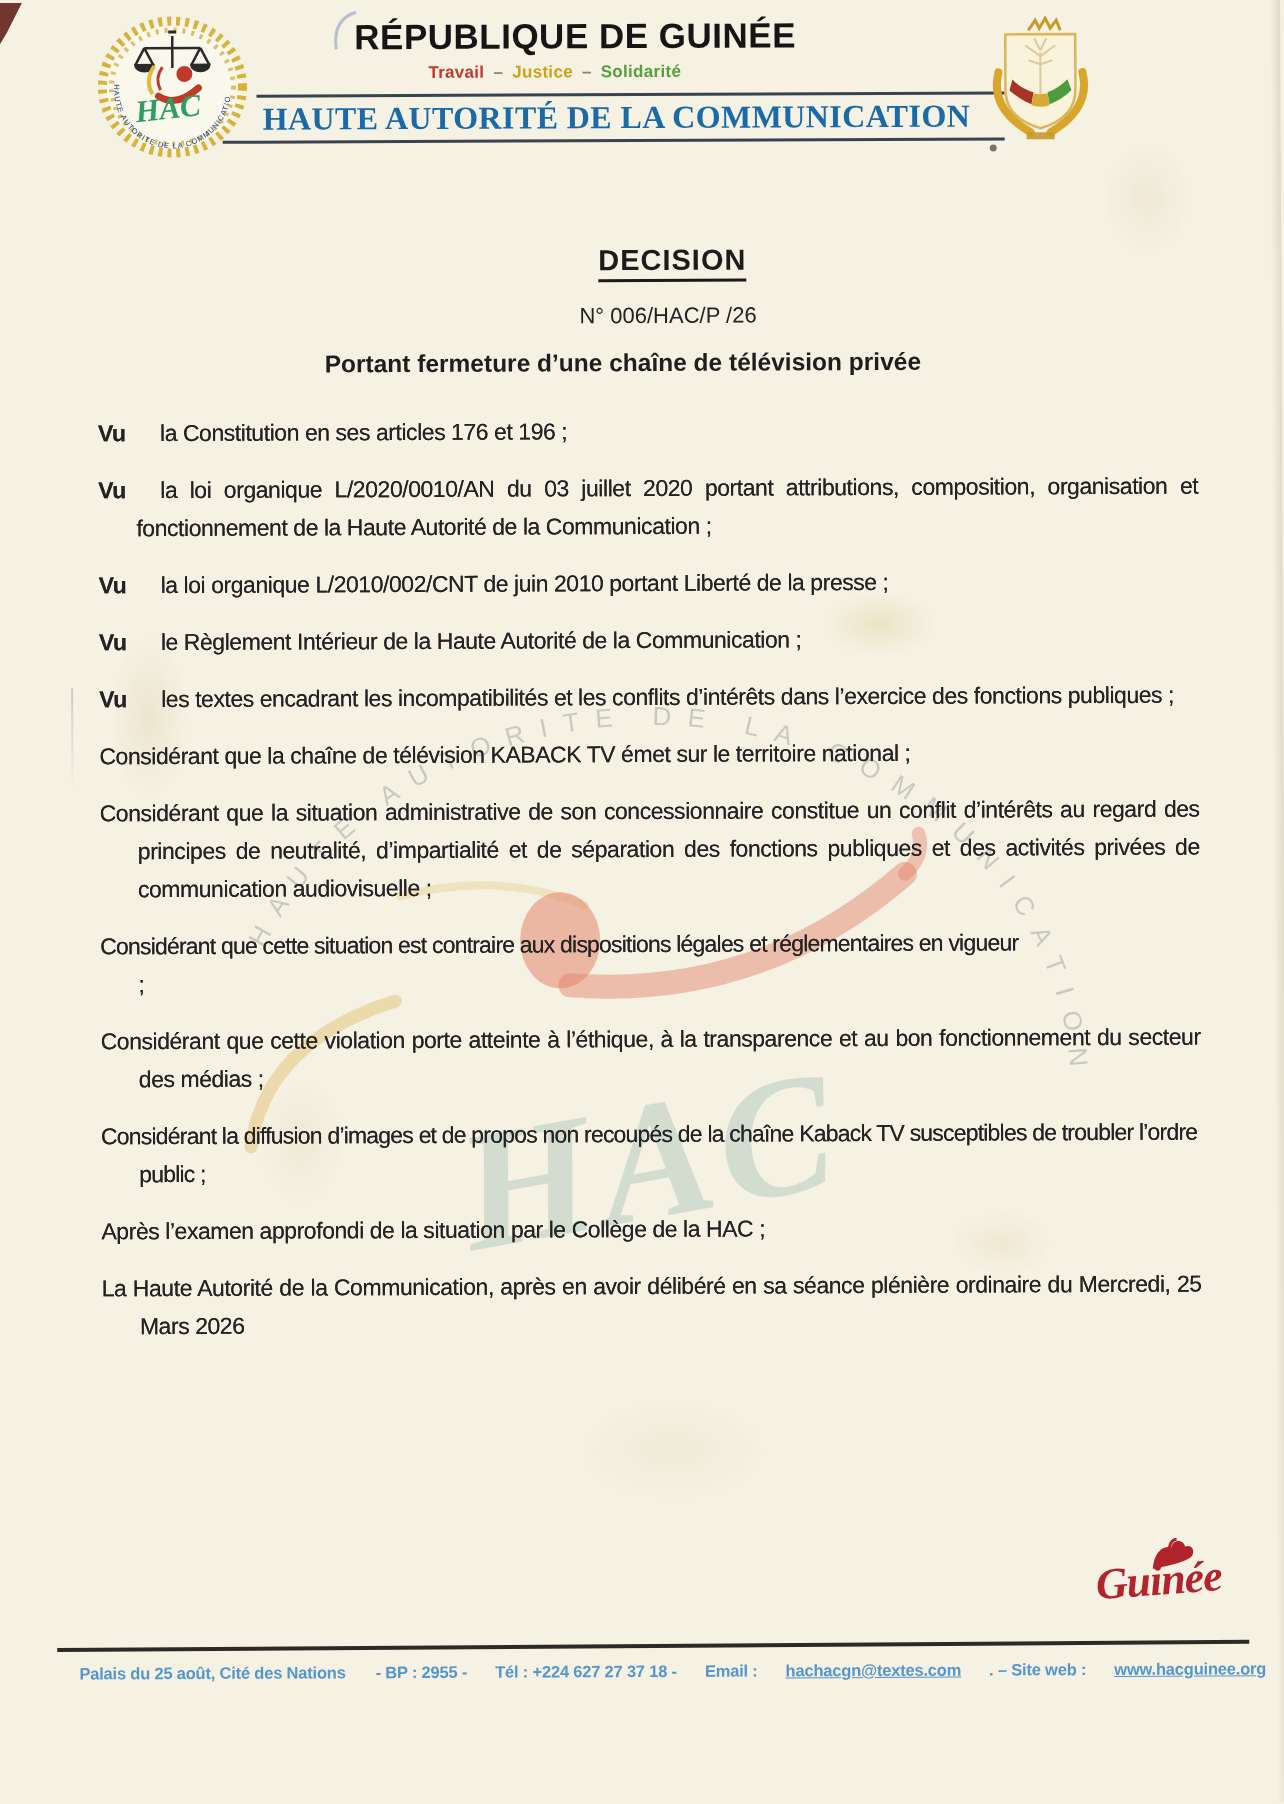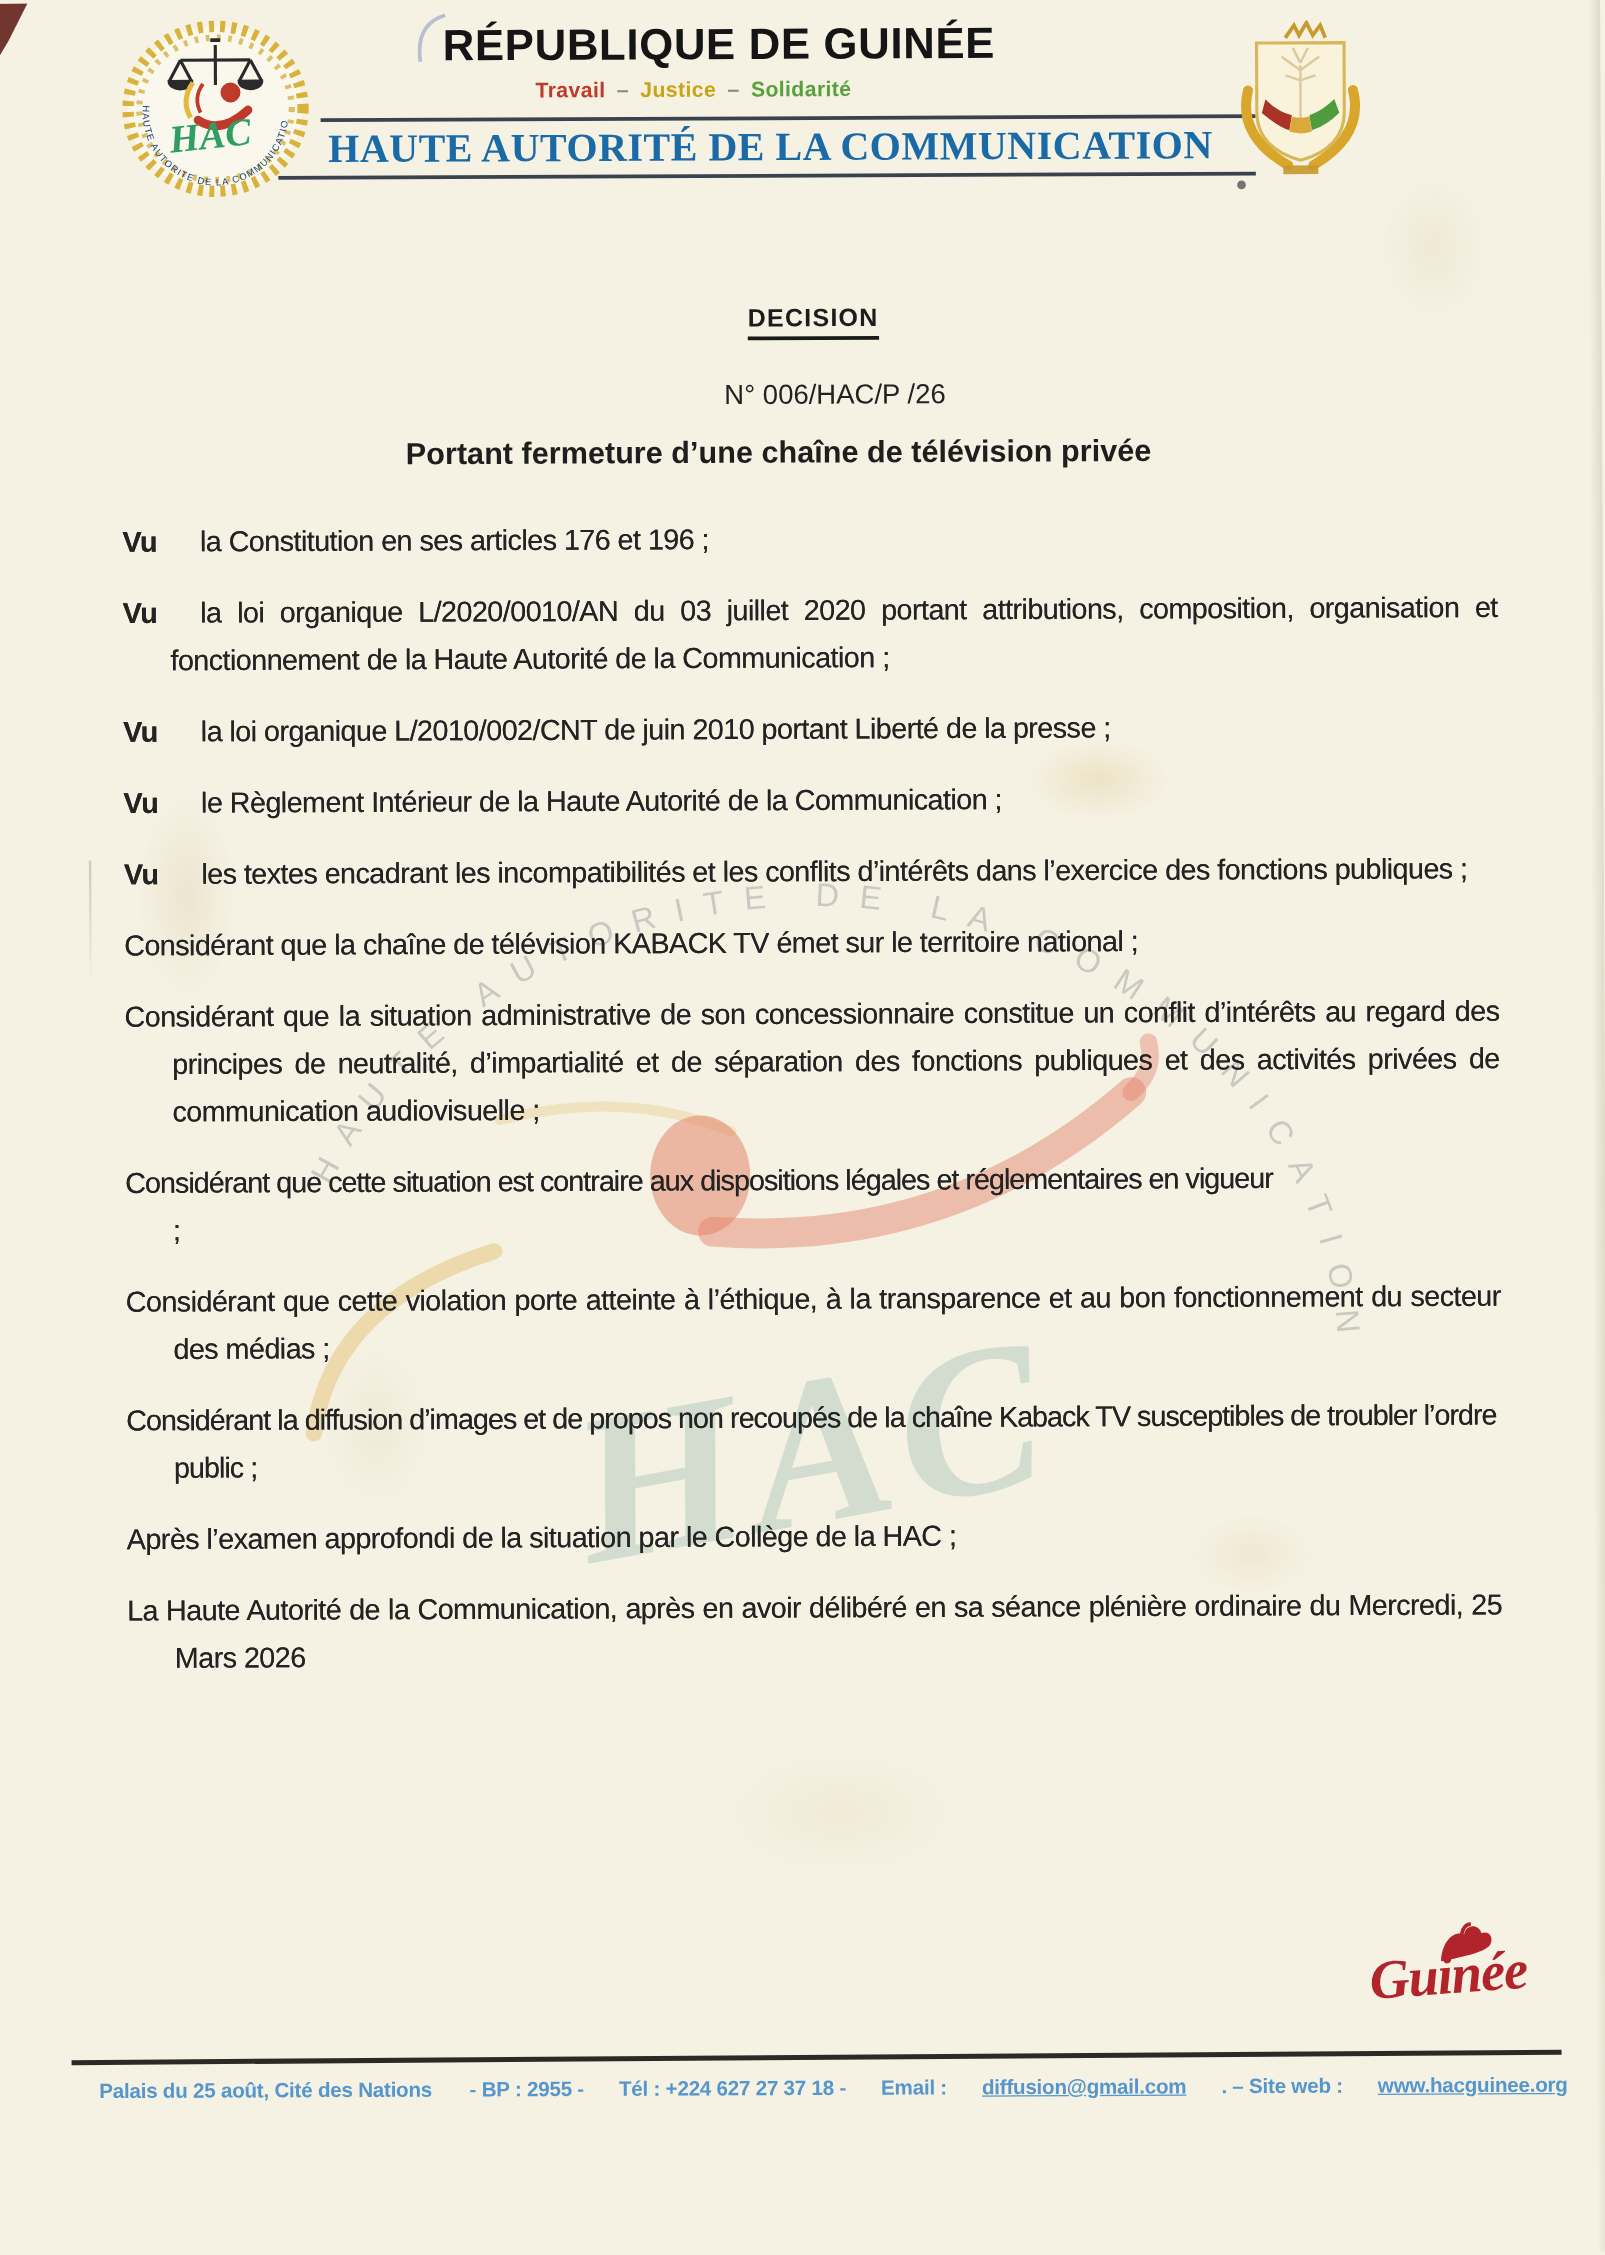--- a/index.html
+++ b/index.html
@@ -31,21 +31,21 @@
   .motto .dash{color:#8a8a62;padding:0 4px;}
   .rule1{position:absolute;left:260px;top:93px;width:748px;height:3px;background:#39424e;}
   .authority{position:absolute;left:266px;top:99px;font-family:"Liberation Serif",serif;
     font-size:32px;font-weight:bold;color:#1a6aa8;letter-spacing:.4px;white-space:nowrap;}
   .rule2{position:absolute;left:226px;top:139px;width:782px;height:3px;background:#39424e;}
   .after-dot{position:absolute;left:993px;top:146px;width:7px;height:7px;border-radius:50%;background:#4a4a4a;opacity:.75;}
   .hac-logo{position:absolute;left:98px;top:12px;width:156px;height:148px;}
   .coat{position:absolute;left:990px;top:18px;width:108px;height:126px;}
   .scribble{position:absolute;left:336px;top:8px;width:30px;height:42px;}
   
-  .decision{position:absolute;left:601px;top:244px;font-size:20px;font-weight:bold;letter-spacing:1px;
+  .decision{position:absolute;left:601px;top:244px;font-size:29px;font-weight:bold;letter-spacing:1px;
     color:#1c1c1c;border-bottom:3.5px solid #1a1a1a;padding-bottom:2px;white-space:nowrap;}
   .docnum{position:absolute;left:582px;top:303px;font-size:22px;font-weight:normal;color:#222;white-space:nowrap;}
   .subject{position:absolute;left:327px;top:349px;font-size:24.5px;font-weight:bold;color:#1e1e1e;white-space:nowrap;}
   
   .bodytext{position:absolute;left:100px;top:412px;width:1100px;z-index:2;
     font-size:23px;line-height:38px;letter-spacing:-.45px;color:#232323;
     text-shadow:0 0 .5px rgba(35,35,35,.85);}
   .para{margin:0 0 19px 0;padding-left:38px;text-indent:-38px;}
   .j{text-align:justify;}
   .tight{letter-spacing:-.8px;}
@@ -184,18 +184,18 @@
     <span class="guinee">Guinée</span>
   </div>
 
   <div class="ftr-line"></div>
 
   <div class="ftr-row">
     <span>Palais du 25 août, Cité des Nations</span>
     <span class="gap">- BP : 2955 -</span>
     <span class="g2">Tél : +224 627 27 37 18 - </span>
     <span class="g2">Email :</span>
-    <span class="g2 ul">diffusion@gmail.com</span>
+    <span class="g2 ul">hachacgn@textes.com</span>
     <span class="g2">. – Site web :</span>
     <span class="g2 ul">www.hacguinee.org</span>
   </div>
 
 </div>
 
 </body></html>

